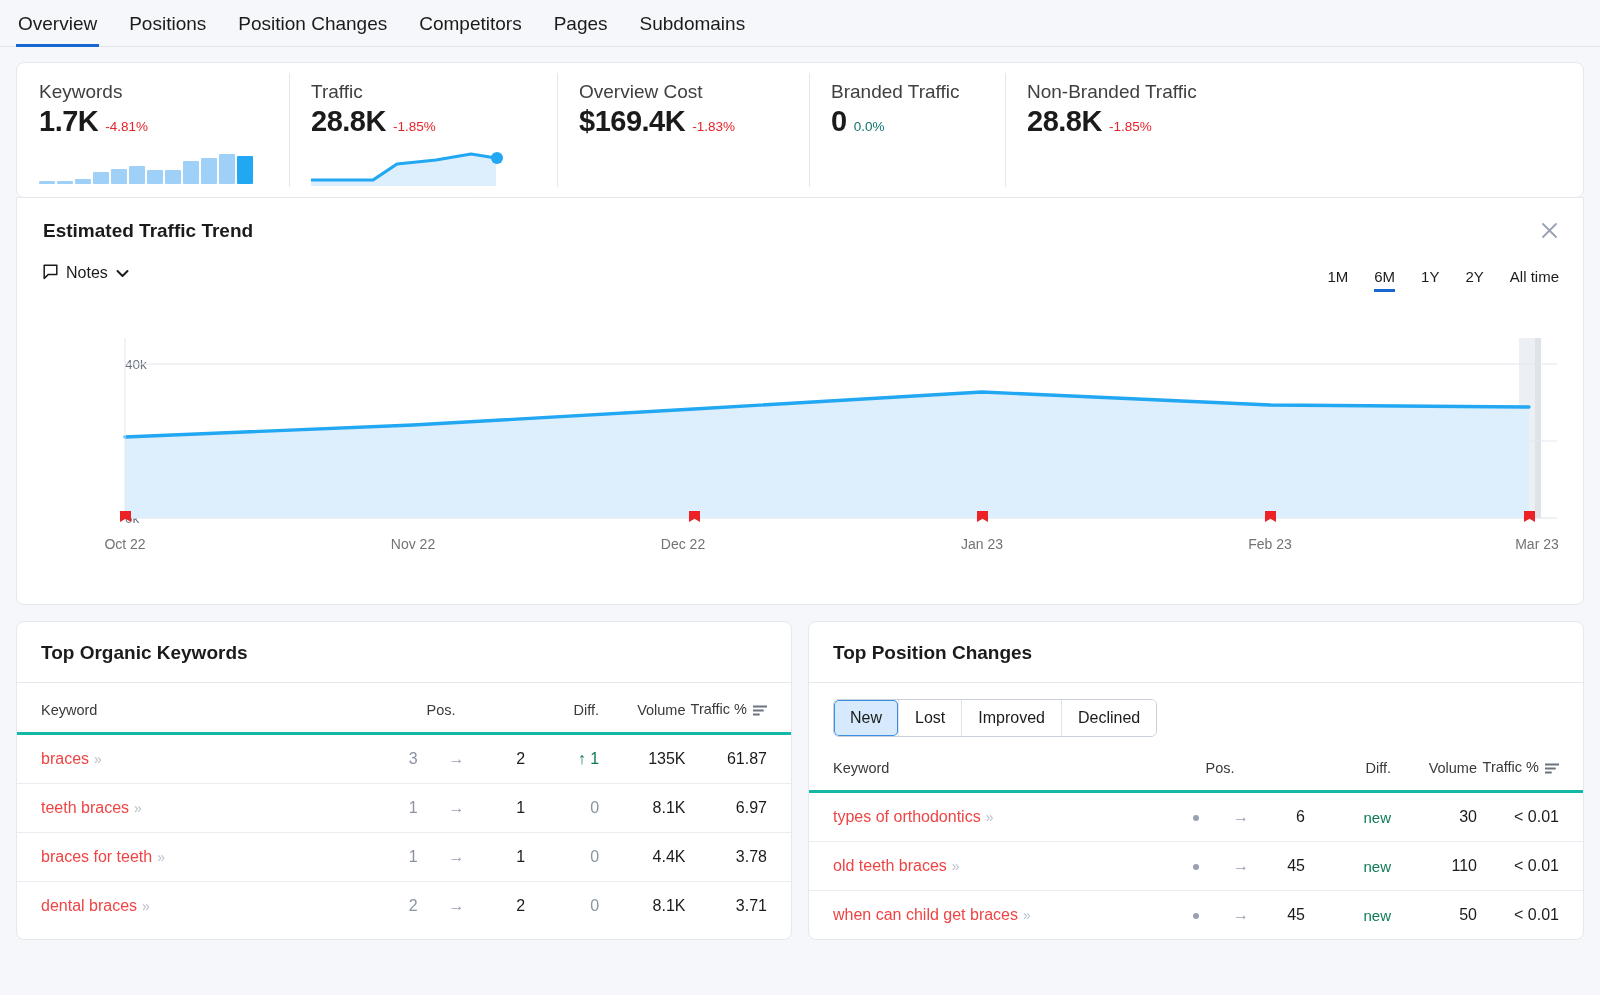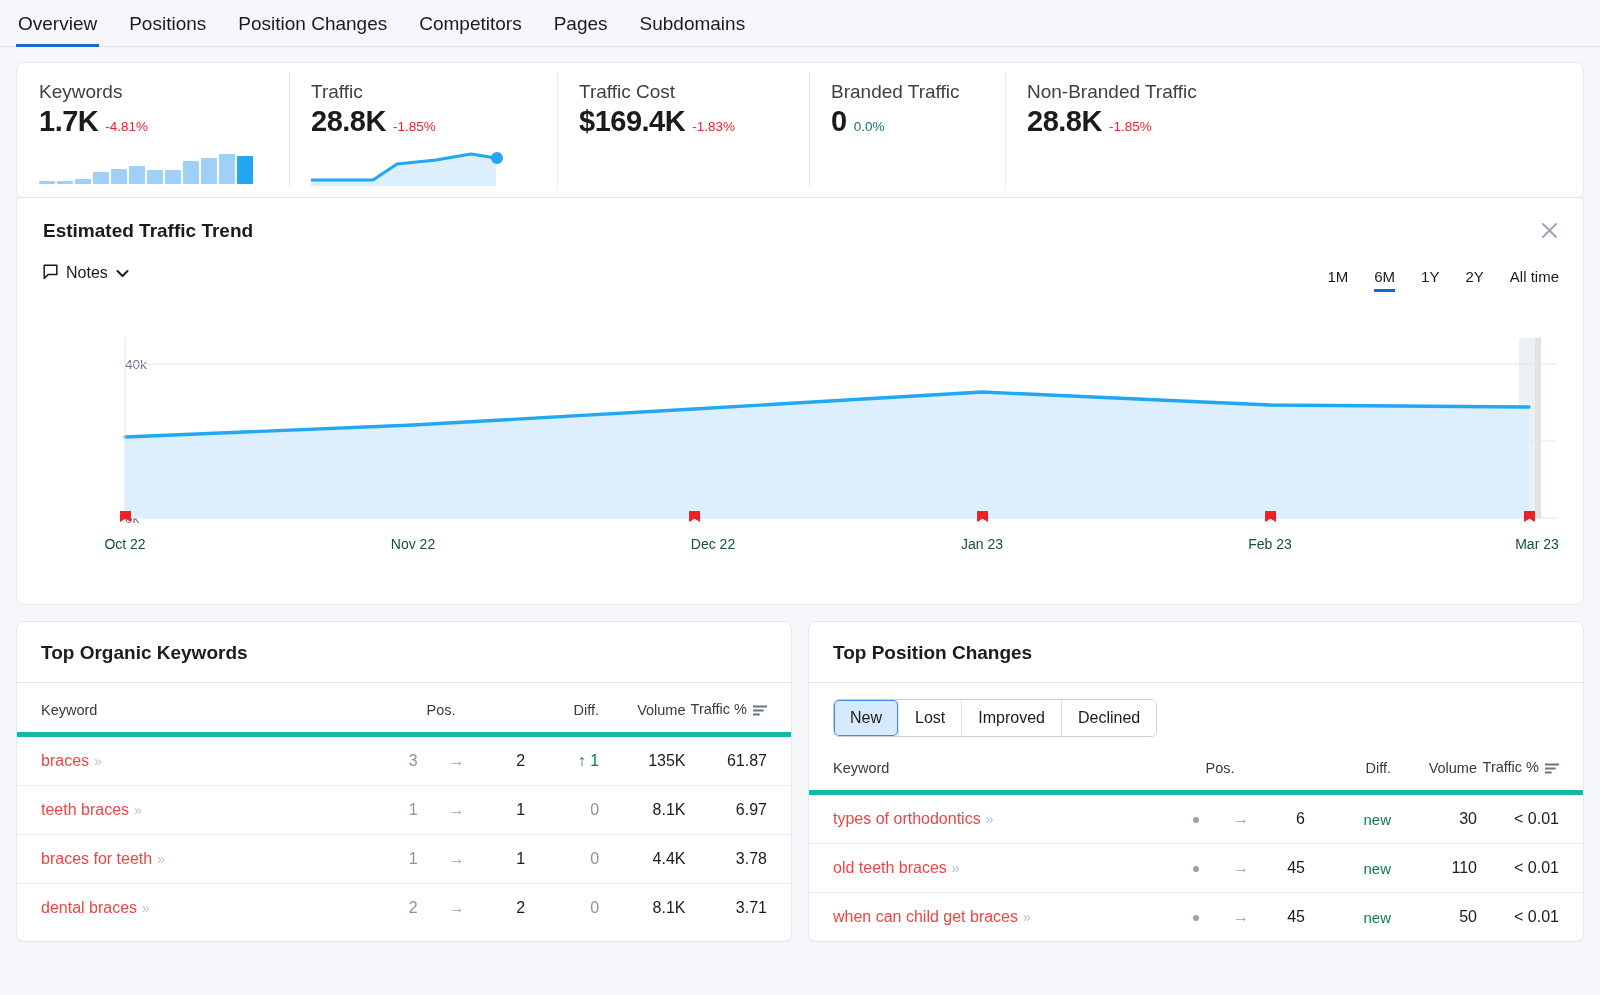--- a/index.html
+++ b/index.html
@@ -147,21 +147,21 @@
   }
 
   .plot { position: absolute; left: 0; right: 0; top: 140px; height: 250px; }
   .plot svg { display: block; }
   .ylab {
     position: absolute; right: 100%; transform: translateY(-50%);
     font-size: 13.5px; color: #6b7280; padding-right: 10px; white-space: nowrap;
   }
   .xlab {
     position: absolute; transform: translateX(-50%);
-    font-size: 14px; color: #14532d; white-space: nowrap;
+    font-size: 14px; color: #737373; white-space: nowrap;
   }
 
   
   .bottom {
     display: flex; gap: 16px;
     padding: 16px 16px 0;
   }
   .panel { flex: 1 1 0; overflow: hidden; }
   .panel-title { font-size: 19px; font-weight: 700; padding: 20px 24px 18px; }
   .panel-sep { height: 1px; background: #e5e8ee; }
@@ -169,21 +169,21 @@
   table { width: 100%; border-collapse: collapse; table-layout: fixed; }
   th {
     font-size: 14.5px; font-weight: 400; color: #3a3a3a;
     text-align: right; padding: 18px 0 13px;
   }
   th.kw, td.kw { text-align: left; padding-left: 24px; }
   td {
     font-size: 16px; padding: 15px 0; text-align: right;
     border-top: 1px solid #e9ecf1;
   }
-  thead tr th { border-bottom: 5px solid #14b8a6; }
+  thead tr th { border-bottom: 3px solid #14b8a6; }
   .kwlink { color: #ef4444; cursor: pointer; }
   .chev { color: #b8bfcc; margin-left: 5px; font-size: 14px; letter-spacing: -2px; }
   .posfrom { color: #8b93a3; }
   .arrow { color: #9aa1b0; padding: 0 6px; }
   .posdot { display:inline-block; width:6px; height:6px; border-radius:50%; background:#9aa1b0; vertical-align:middle; }
   .zero { color: #8b93a3; }
   .up { color: #0f7b57; }
   .newtag { color: #0f7b57; font-size: 15px; }
   .sorticon { display: inline-block; margin-left: 6px; vertical-align: -2px; }
 
@@ -269,21 +269,21 @@
       <div class="spark-area">
         <svg width="205" height="42" viewBox="0 0 205 42">
           <path d="M0,32 L40,32 L62,32 L86,16 L125,12 L160,6 L185,10 L185,38 L86,38 L62,38 L40,38 L0,38 Z" fill="#ddeefc"></path>
           <polyline points="0,32 40,32 62,32 86,16 125,12 160,6 185,10" fill="none" stroke="#22a7f2" stroke-width="3.2" stroke-linejoin="round"></polyline>
           <circle cx="186" cy="10" r="6" fill="#22a7f2"></circle>
         </svg>
       </div>
     </div>
 
     <div class="metric m-cost">
-      <div class="m-label">Traffic Cost</div>
+      <div class="m-label">Overview Cost</div>
       <div class="m-valrow">
         <span class="m-value">$169.4K</span>
         <span class="m-delta neg">-1.83%</span>
       </div>
     </div>
 
     <div class="metric m-brand">
       <div class="m-label">Branded Traffic</div>
       <div class="m-valrow">
         <span class="m-value">0</span>
@@ -361,21 +361,21 @@
           <path d="M103,173 h11 v11 l-5.5,-3.2 l-5.5,3.2 z"></path>
           <path d="M672,173 h11 v11 l-5.5,-3.2 l-5.5,3.2 z"></path>
           <path d="M960,173 h11 v11 l-5.5,-3.2 l-5.5,3.2 z"></path>
           <path d="M1248,173 h11 v11 l-5.5,-3.2 l-5.5,3.2 z"></path>
           <path d="M1507,173 h11 v11 l-5.5,-3.2 l-5.5,3.2 z"></path>
         </g>
       </svg>
 
       <div class="xlab" style="left:108px; top:198px">Oct 22</div>
       <div class="xlab" style="left:396px; top:198px">Nov 22</div>
-      <div class="xlab" style="left:696px; top:198px">Dec 22</div>
+      <div class="xlab" style="left:666px; top:198px">Dec 22</div>
       <div class="xlab" style="left:965px; top:198px">Jan 23</div>
       <div class="xlab" style="left:1253px; top:198px">Feb 23</div>
       <div class="xlab" style="left:1520px; top:198px">Mar 23</div>
     </div>
 
   </div>
 </div>
 
 <div class="bottom">
 

